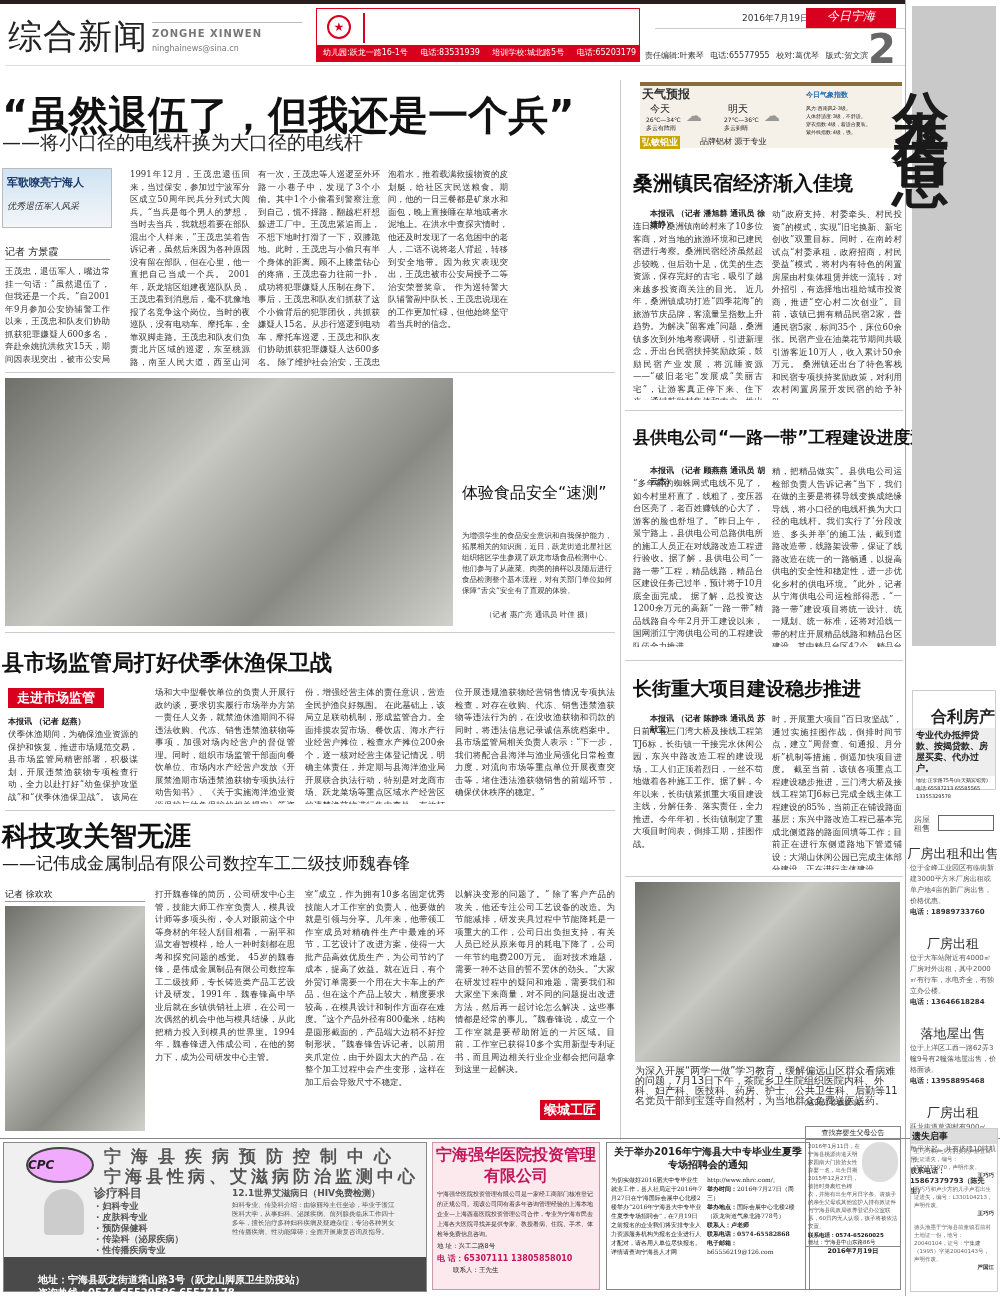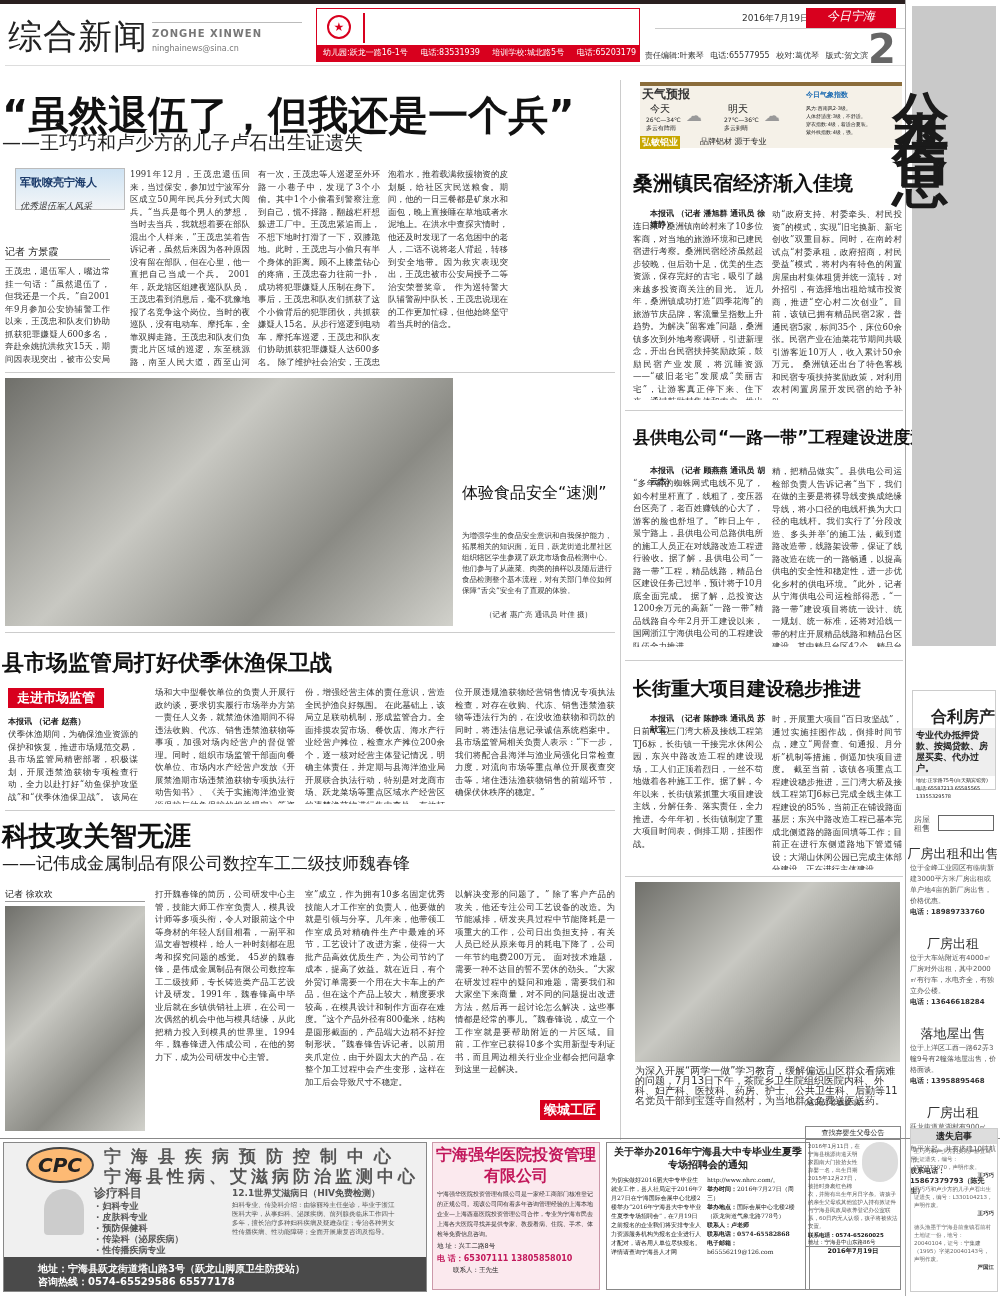--- a/index.html
+++ b/index.html
@@ -51,22 +51,22 @@
 
 <div class="abs date">2016年7月19日 星期二</div>
 <div class="abs brand">今日宁海</div>
 <div class="hline" style="left:655px;top:28px;width:250px"></div>
 <div class="abs credits">责任编辑:叶素琴  电话:65577955  校对:葛优琴  版式:贺文滨</div>
 <div class="abs pageno">2</div>
 <div class="hline" style="left:5px;top:65px;width:900px;background:#ddd"></div>
 <div class="vline" style="left:905px;top:0;height:1296px;background:#aaa"></div>
 
 <div class="abs headline" style="left:2px;top:88px;font-size:40px">“虽然退伍了，但我还是一个兵”</div>
-<div class="abs sub" style="left:2px;top:130px;font-size:19px">——王巧巧和卢少方的儿子卢石出生证遗失</div>
-<div class="abs" style="left:15px;top:168px;width:110px;height:42px;background:linear-gradient(#cfe3f3,#f4f6f8);border:1px solid #bbb">
+<div class="abs sub" style="left:2px;top:130px;font-size:19px">——将小口径的电线杆换为大口径的电线杆</div>
+<div class="abs" style="left:2px;top:168px;width:110px;height:60px;background:linear-gradient(#cfe3f3,#f4f6f8);border:1px solid #bbb">
   <div style="font-size:11px;font-weight:bold;color:#1a3a6a;padding:6px 4px">军歌嘹亮宁海人</div>
   <div style="font-size:9px;color:#333;padding:4px 4px;font-style:italic">优秀退伍军人风采</div>
 </div>
 <div class="abs" style="left:5px;top:245px;font-size:10px;width:105px;border-bottom:1px solid #999">记者 方景霞</div>
 <div class="abs body" style="left:5px;top:265px;width:105px;height:100px">王茂忠，退伍军人，嘴边常挂一句话：“虽然退伍了，但我还是一个兵。”自2001年9月参加公安协辅警工作以来，王茂忠和队友们协助抓获犯罪嫌疑人600多名，奔赴余姚抗洪救灾15天，期间因表现突出，被市公安局授予二等治安荣誉奖章，获得过优秀民兵连长、十佳男模等荣誉称号。</div>
 <div class="abs body" style="left:130px;top:168px;width:120px;height:200px">1991年12月，王茂忠退伍回来，当过保安，参加过宁波军分区成立50周年民兵分列式大阅兵。“当兵是每个男人的梦想，当时去当兵，我就想着要在部队混出个人样来，”王茂忠笑着告诉记者，虽然后来因为各种原因没有留在部队，但在心里，他一直把自己当成一个兵。 2001年，跃龙辖区组建夜巡队队员，王茂忠看到消息后，毫不犹豫地报了名竞争这个岗位。当时的夜巡队，没有电动车、摩托车，全靠双脚走路。王茂忠和队友们负责北片区域的巡逻，东至桃源路，南至人民大道，西至山河路，北至时代大道。无论寒冬还是酷暑，每天晚上12点至凌晨4点，他们围绕这片区域至少要走上三遍，期间还常常巡逻至小巷，大大压缩了犯罪分子的犯罪空间。</div>
 <div class="abs body" style="left:258px;top:168px;width:122px;height:200px">有一次，王茂忠等人巡逻至外环路一小巷子中，发现了3个小偷。其中1个小偷看到警察注意到自己，慌不择路，翻越栏杆想躲进工厂中。王茂忠紧追而上，不想下地时打滑了一下，双膝跪地。此时，王茂忠与小偷只有半个身体的距离。顾不上膝盖钻心的疼痛，王茂忠奋力往前一扑，成功将犯罪嫌疑人压制在身下。事后，王茂忠和队友们抓获了这个小偷背后的犯罪团伙，共抓获嫌疑人15名。从步行巡逻到电动车，摩托车巡逻，王茂忠和队友们协助抓获犯罪嫌疑人达600多名。 除了维护社会治安，王茂忠还参与到了抗洪救灾中。</div>
 <div class="abs body" style="left:388px;top:168px;width:120px;height:200px">泡着水，推着载满救援物资的皮划艇，给社区灾民送粮食。期间，他的一日三餐都是矿泉水和面包，晚上直接睡在草地或者水泥地上。在洪水中查探灾情时，他还及时发现了一名危困中的老人，二话不说将老人背起，转移到安全地带。因为救灾表现突出，王茂忠被市公安局授予二等治安荣誉奖章。 作为巡特警大队辅警副中队长，王茂忠说现在的工作更加忙碌，但他始终坚守着当兵时的信念。</div>
 
 <div class="abs" style="left:640px;top:82px;width:262px;height:66px;background:#f5f1e8;border-top:4px solid #8b6d3b">
@@ -169,35 +169,35 @@
   <div>
     <div class="cl-title">厂房出租</div>
     <div class="cl-body">跃龙街道草湖村有900㎡，600㎡厂房出租，价格8元每平米起，并有搭建10吨航吊。</div>
     <div class="cl-phone">联系电话：15867379793（陈先生）</div>
   </div>
 </div>
 
 <div class="hline" style="left:0;top:1138px;width:1000px;background:#888"></div>
 
 <div class="abs adbox" style="left:3px;top:1142px;width:424px;height:150px;background:#f0f0f0">
-  <div style="position:absolute;left:22px;top:4px;width:68px;height:36px;border-radius:50%;background:#fdba74;border:2px solid #444;font-size:20px;font-weight:bold;font-style:italic;text-align:center;line-height:32px">CPC</div>
+  <div style="position:absolute;left:22px;top:4px;width:68px;height:36px;border-radius:50%;background:#f0abfc;border:2px solid #444;font-size:12px;font-weight:bold;font-style:italic;line-height:32px">CPC</div>
   <div style="position:absolute;left:100px;top:2px;font-size:17px;font-weight:bold;color:#555;letter-spacing:10px">宁海县疾病预防控制中心</div>
   <div style="position:absolute;left:100px;top:22px;font-size:17px;font-weight:bold;color:#555;letter-spacing:4px">宁海县性病、艾滋病防治监测中心</div>
   <div style="position:absolute;left:40px;top:46px;width:40px;height:46px;background:#ccc;border-radius:20px 20px 4px 4px"></div>
   <div style="position:absolute;left:90px;top:42px;font-size:12px;font-weight:bold;color:#555">诊疗科目</div>
   <div style="position:absolute;left:92px;top:58px;font-size:9px;font-weight:bold;color:#555;line-height:11px">
     <div>· 妇科专业</div>
     <div>· 皮肤科专业</div>
     <div>· 预防保健科</div>
     <div>· 传染科（泌尿疾病）</div>
     <div>· 性传播疾病专业</div>
   </div>
   <div style="position:absolute;left:228px;top:44px;font-size:9px;font-weight:bold;color:#555">12.1世界艾滋病日（HIV免费检测）</div>
   <div style="position:absolute;left:228px;top:58px;width:165px;font-size:6.5px;line-height:9px;color:#555">妇科专业、传染科介绍：由徐丽玲主任坐诊，毕业于浙江医科大学，从事妇科、泌尿疾病、前列腺炎临床工作四十多年，擅长治疗多种妇科疾病及疑难杂症；专治各种男女性传播疾病、性功能障碍；全面开展康复咨询及指导。</div>
-  <div style="position:absolute;left:0;bottom:0;width:100%;height:34px;background:#4a4a4a;color:#fff;font-size:10px;font-weight:bold;padding:5px 34px;line-height:13px">
+  <div style="position:absolute;left:0;bottom:0;width:100%;height:34px;background:#4a4a4a;color:#fff;font-size:10px;font-weight:bold;padding:16px 34px;line-height:13px">
     <div>地址：宁海县跃龙街道塔山路3号（跃龙山脚原卫生防疫站）</div>
     <div>咨询热线：0574-65529586  65577178</div>
   </div>
 </div>
 
 <div class="abs adbox" style="left:432px;top:1142px;width:168px;height:148px;background:#fbe9ee;border-color:#c9a">
   <div style="font-size:16px;font-weight:bold;color:#c2185b;text-align:center;margin-top:2px">宁海强华医院投资管理有限公司</div>
   <div style="font-size:6px;line-height:10px;padding:2px 4px;color:#333">宁海强华医院投资管理有限公司是一家经工商部门核准登记的正规公司。现该公司同有着多年咨询管理经验的上海本地企业—上海西嘉医院投资管理公司合作，专业为宁海市民去上海各大医院寻找并提供专家、教授看病、住院、手术、体检等免费信息咨询。</div>
   <div style="font-size:6.5px;padding:1px 4px">地  址：兴工二路8号</div>
   <div style="font-size:8px;padding:1px 4px;color:#c2185b;font-weight:bold">电  话：65307111  13805858010</div>
@@ -221,21 +221,21 @@
 <div class="abs adbox" style="left:805px;top:1126px;width:96px;height:164px">
   <div style="font-size:7px;text-align:center;border-bottom:1px solid #888;padding:1px">查找弃婴生父母公告</div>
   <div style="float:right;width:36px;height:40px;margin:2px;background:#ddd;border-radius:18px"></div>
   <div style="font-size:5.5px;line-height:8px;padding:2px;color:#555">2016年1月11日，在宁海县桃源街道天明家园南大门捡拾女性弃婴一名，出生日期2015年12月27日，被拾时身裹红色棉衣，并附有出生年月日字条。请孩子的亲生父母或其他监护人持有效证件与宁海县民政局收养登记办公室联系，60日内无人认领，孩子将被依法安置。</div>
   <div style="font-size:5.5px;padding:0 2px;font-weight:bold">联系电话：0574-65260025</div>
   <div style="font-size:5.5px;padding:0 2px">地址：宁海县中山东路86号</div>
   <div style="font-size:6.5px;text-align:center;border-top:1px solid #888;font-weight:bold">2016年7月19日</div>
 </div>
 
 <div class="abs" style="left:910px;top:1128px;width:88px;height:164px;border:1px solid #ccc">
-  <div style="font-size:9px;font-weight:bold;text-align:center;background:#ddd;padding:1px">遗失启事</div>
+  <div style="font-size:9px;font-weight:bold;background:#ddd;padding:1px">遗失启事</div>
   <div style="font-size:5.5px;line-height:8px;padding:3px;color:#666">
     <div>王巧巧和卢少方的女儿卢静宜出生证遗失，编号：J330373070，声明作废。</div>
     <div style="text-align:right;font-weight:bold;color:#333">王巧巧</div>
   </div>
   <div style="font-size:5.5px;line-height:8px;padding:3px;color:#666">
     <div>王巧巧和卢少方的儿子卢石出生证遗失，编号：L330104213，声明作废。</div>
     <div style="text-align:right;font-weight:bold;color:#333">王巧巧</div>
   </div>
   <div style="font-size:5.5px;line-height:8px;padding:3px;color:#666">
     <div>德头渔墨于宁海县前童镇石前村土地证一份，地号：20040104，证号：宁集建（1995）字第20040143号，声明作废。</div>

